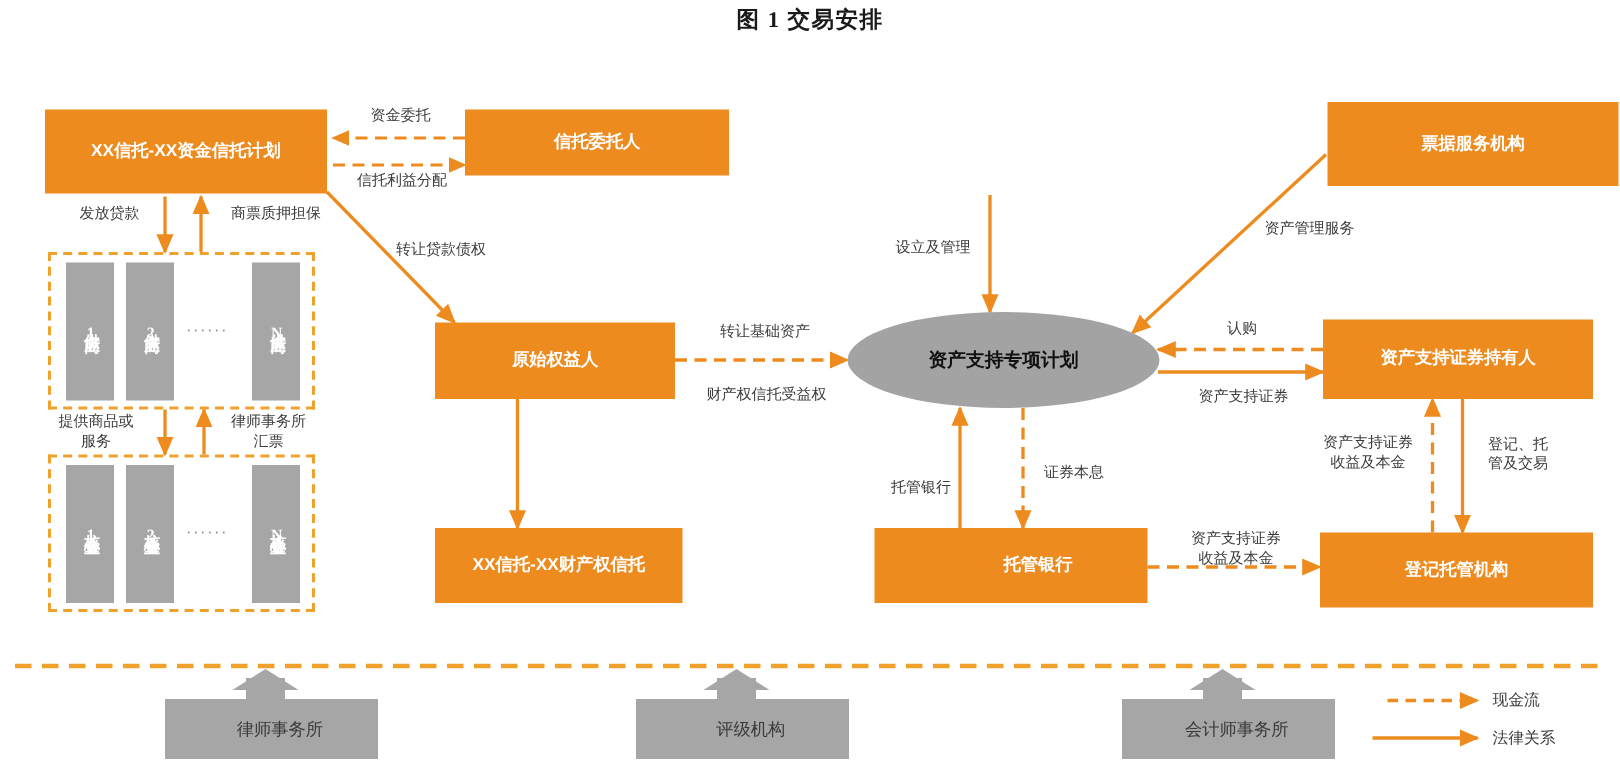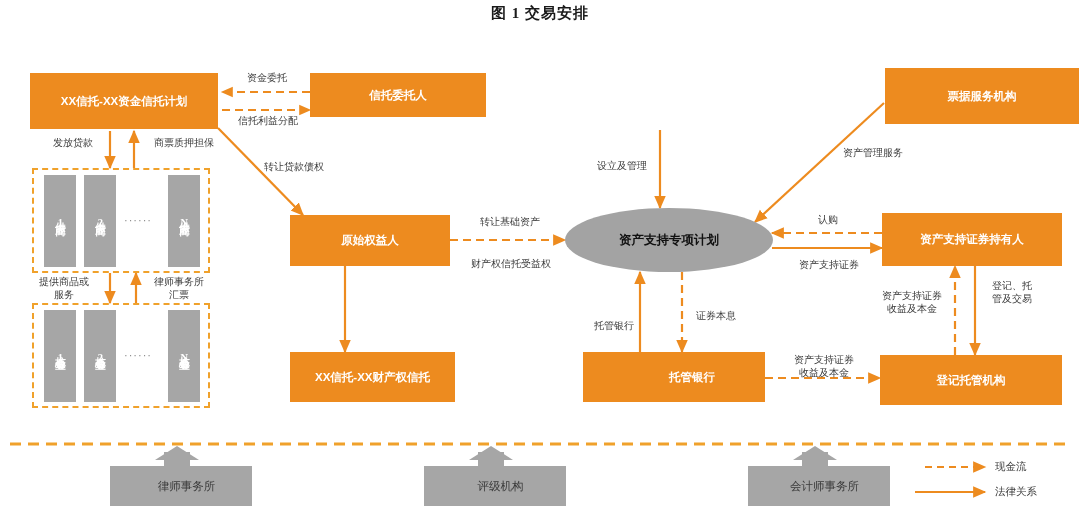--- a/index.html
+++ b/index.html
@@ -209,21 +209,21 @@
   <div class="lbl" style="left:791px;top:259px;width:76px;">资产支持证券</div>
 
   <div class="lbl" style="left:588px;top:320px;width:52px;">托管银行</div>
   <div class="lbl" style="left:688px;top:310px;width:56px;">证券本息</div>
 
   <div class="lbl" style="left:776px;top:354px;width:96px;">资产支持证券
 收益及本金</div>
 
   <div class="lbl" style="left:872px;top:290px;width:80px;">资产支持证券
 收益及本金</div>
-  <div class="lbl" style="left:984px;top:280px;width:56px;">登记、托
+  <div class="lbl" style="left:984px;top:291px;width:56px;">登记、托
 管及交易</div>
 
   <div>
     <div style="position:absolute;left:164px;top:452px;width:26px;height:20px;background:#A6A6A6;"></div>
     <div style="position:absolute;left:155px;top:446px;width:0;height:0;
                 border-left:22px solid transparent;border-right:22px solid transparent;
                 border-bottom:14px solid #A6A6A6;"></div>
     <div class="gflat" style="left:110px;top:466px;width:142px;height:40px;">律师事务所</div>
   </div>
 

